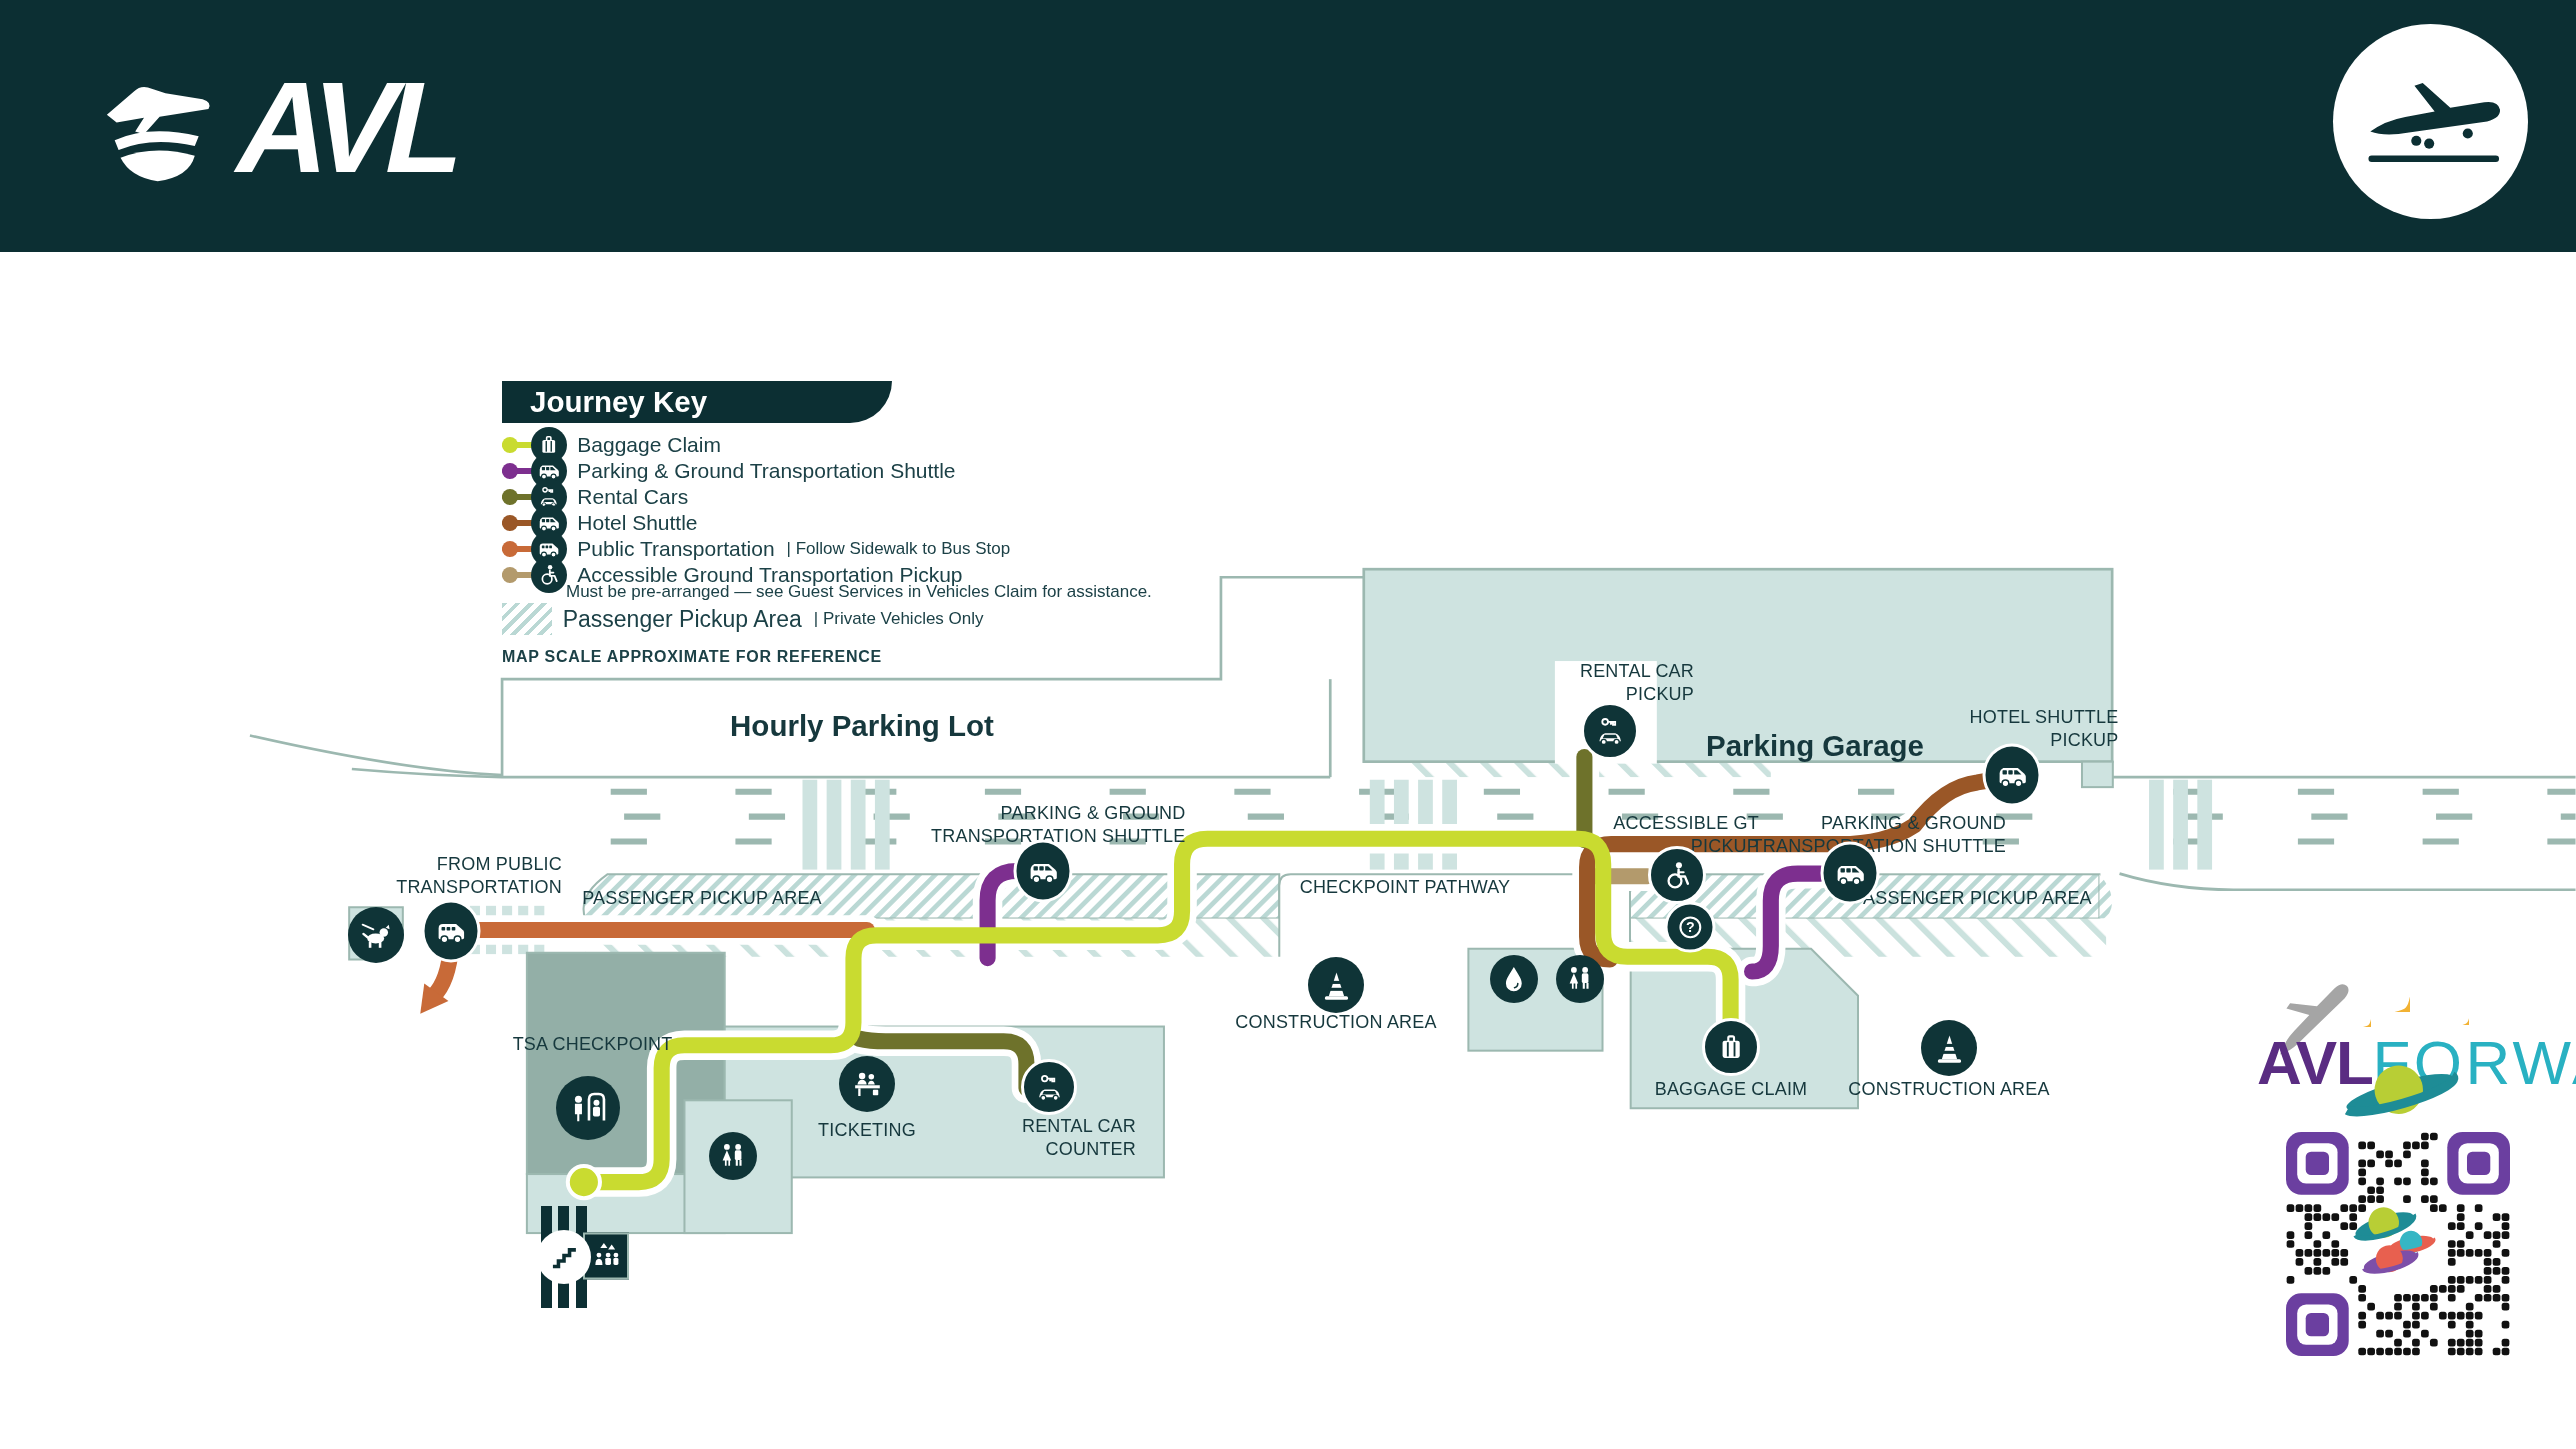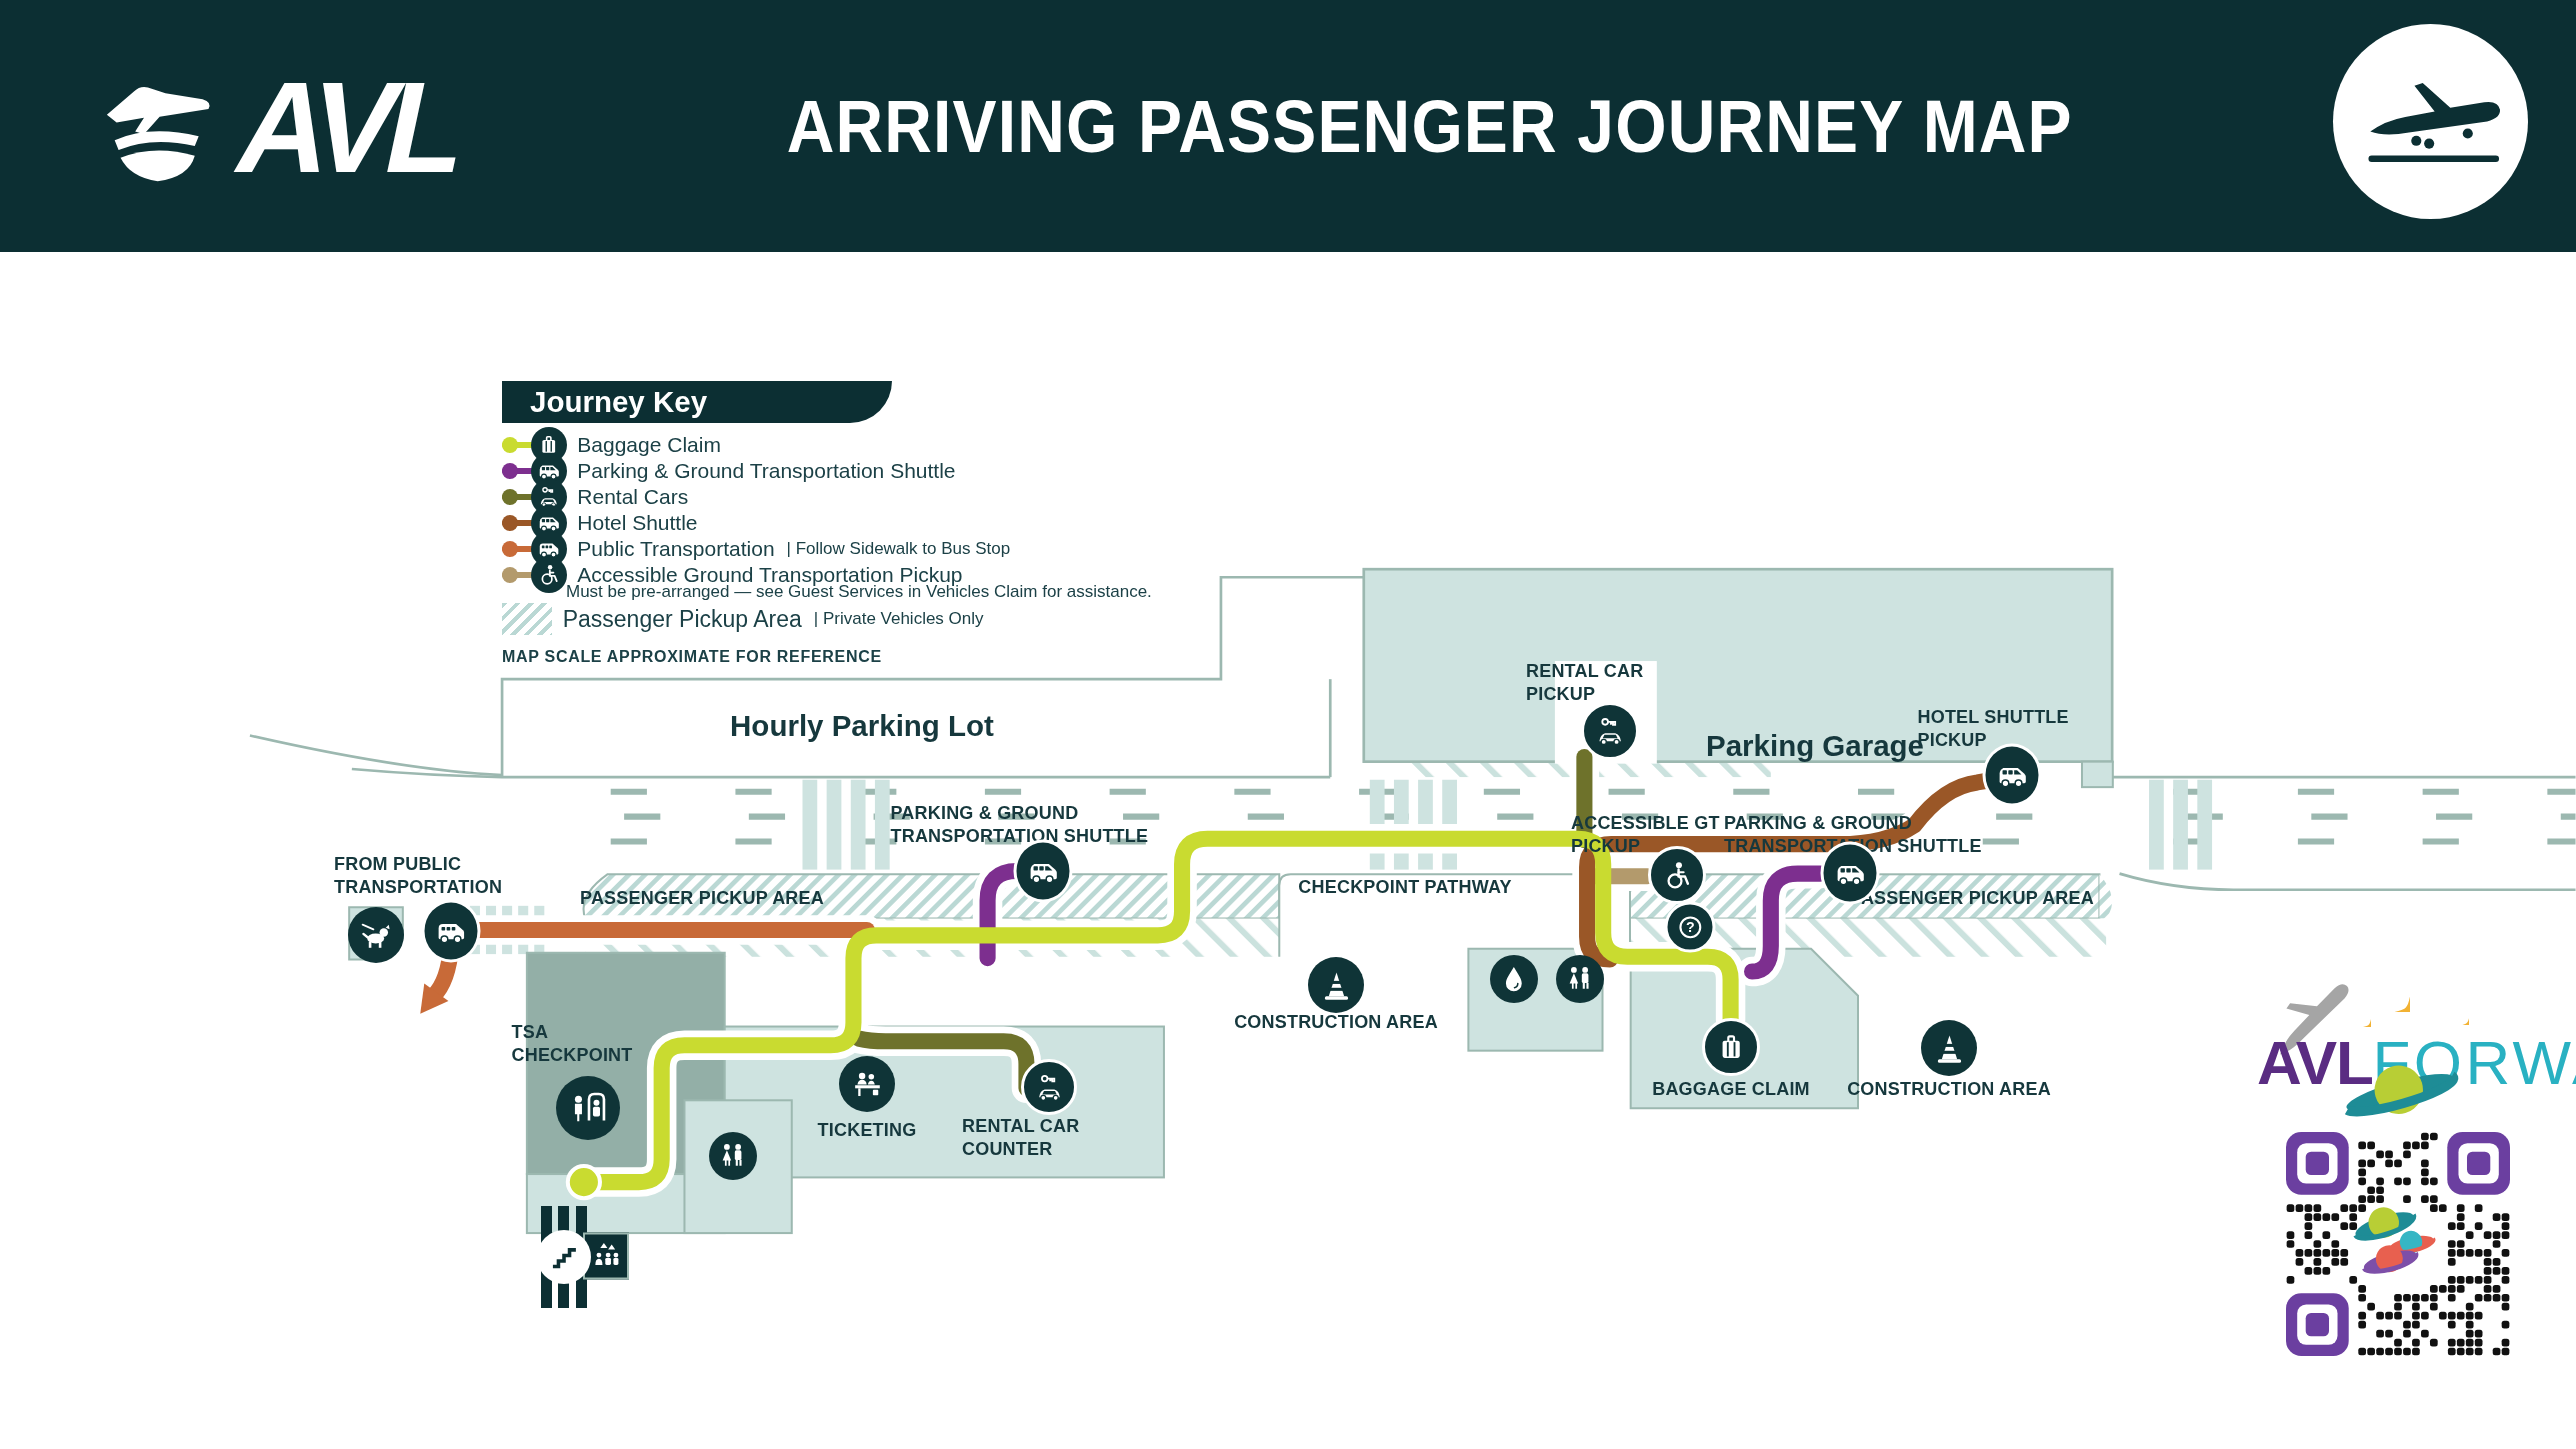--- a/index.html
+++ b/index.html
@@ -28,22 +28,22 @@
   .lg-label{margin-left:10.7px;font-size:21px;color:#1C4147;white-space:nowrap;}
   .lg-sub{font-size:17px;color:#1C4147;margin-left:12px;}
   .c-baggage{background:#C9DB30;} .c-parking{background:#7D2F8F;} .c-rental{background:#6E722B;}
   .c-hotel{background:#9A5727;} .c-public{background:#C86A38;} .c-access{background:#B39A6C;}
   #lg-note{position:absolute;left:566px;top:582px;font-size:17px;color:#1C4147;white-space:nowrap;}
   #lg-area{position:absolute;left:502px;top:603px;height:32px;display:flex;align-items:center;}
   #lg-swatch{width:50px;height:32px;background:repeating-linear-gradient(135deg,#BAD8D4 0 4px,#ffffff 4px 9.4px);flex:none;}
   #lg-area .lg-label{font-size:23px;}
   #lg-scale{position:absolute;left:502px;top:648px;font-size:16px;font-weight:600;color:#1C4147;letter-spacing:0.7px;}
   
-  .mlabel{position:absolute;transform:translate(-50%,-50%);text-align:left;color:#16383D;
-    font-weight:700;font-size:18px;line-height:23px;letter-spacing:0.2px;white-space:normal;}
+  .mlabel{position:absolute;transform:translate(-50%,-50%);text-align:right;color:#16383D;
+    font-weight:400;font-size:18px;line-height:23px;letter-spacing:0.2px;white-space:normal;}
   .mlabel.nw{white-space:nowrap;}
   .mlabel-big{position:absolute;transform:translate(-50%,-50%);color:#16383D;font-weight:700;
     font-size:29.5px;white-space:nowrap;text-align:center;}
   
   .micon{position:absolute;transform:translate(-50%,-50%);border-radius:50%;background:#0F3437;
     border:3.4px solid #fff;display:flex;align-items:center;justify-content:center;box-sizing:border-box;}
   .micon svg{width:66%;height:66%;}
   .sz86{width:58px;height:58px;} .sz92{width:59px;height:63px;} .sz96{width:64px;height:64px;}
   .sz76{width:51px;height:51px;} .sz72{width:48px;height:48px;} .sz84{width:56px;height:56px;}
   .noring{border:none;}
@@ -188,23 +188,20 @@
     </symbol>
   </defs>
 </svg>
 
 <div id="header">
   <div id="logo">
     <svg width="127" height="127" viewBox="0 0 190 190">
         <use href="#i-plane-logo"></use>
       </svg>
     <span id="logo-text">AVL</span>
-  </div>
-  <div id="page-title">
-    <span>ARRIVING PASSENGER JOURNEY MAP</span>
   </div>
   <div id="arrive-badge">
     <svg width="148" height="107" viewBox="0 0 220 160">
         <use href="#i-plane-land"></use>
       </svg>
   </div>
 </div>
 
 <svg class="abs" style="left:0;top:252px" width="2576" height="1197" viewBox="0 375 3840 1785">
   <defs>

